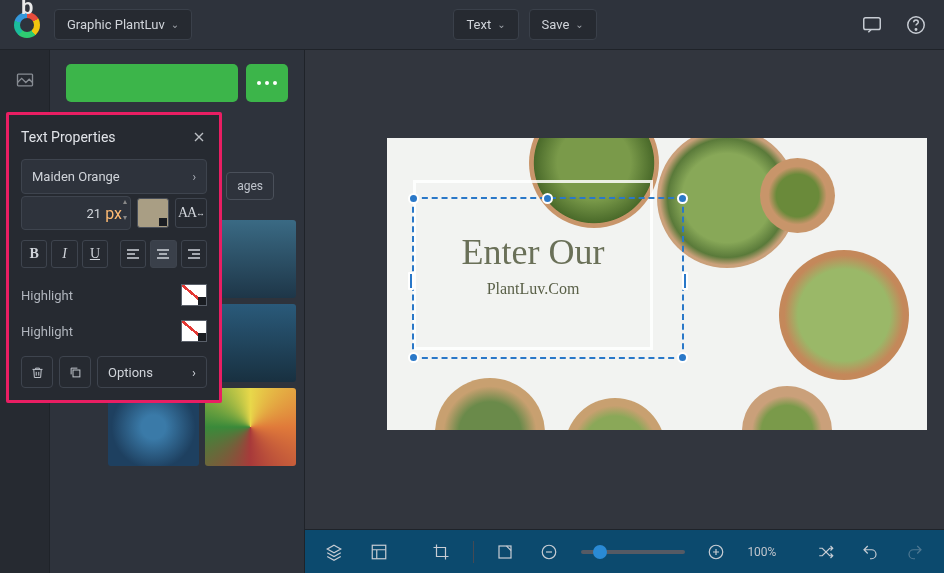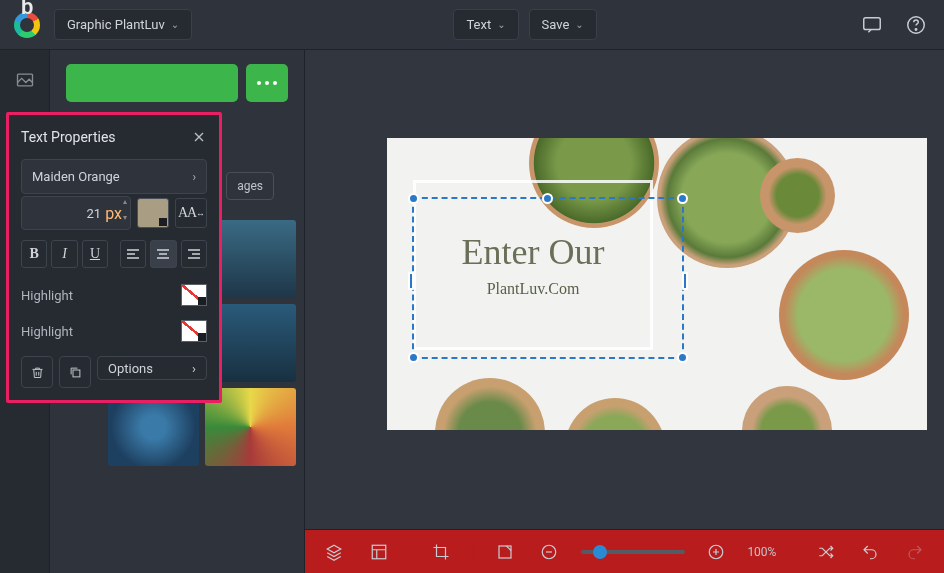--- a/index.html
+++ b/index.html
@@ -61,21 +61,21 @@
   .fmt-btn.under { text-decoration:underline; }
   .fmt-btn.ital { font-style:italic; }
 
   .prop-row { display:flex; justify-content:space-between; align-items:center; margin-bottom:14px; font-size:13px; color:#b0b5bd; }
   .diag-swatch { width:26px; height:22px; background:#fff; position:relative; border:1px solid #5a606a; }
   .diag-swatch::before { content:""; position:absolute; inset:0; background:linear-gradient(to top right, transparent 46%, #e53935 46%, #e53935 54%, transparent 54%); }
   .diag-swatch::after { content:""; position:absolute; right:0; bottom:0; width:8px; height:8px; background:#1a1d22; }
 
   .panel-footer { display:flex; gap:6px; }
   .sq-btn { width:32px; height:32px; border:1px solid #3e444e; border-radius:4px; display:flex; align-items:center; justify-content:center; color:#c0c5cc; cursor:pointer; }
-  .options-btn { flex:1; height:24px; border:1px solid #3e444e; border-radius:4px; display:flex; align-items:center; justify-content:space-between; padding:0 10px; color:#d0d4da; font-size:13px; cursor:pointer; }
+  .options-btn { flex:1; height:32px; border:1px solid #3e444e; border-radius:4px; display:flex; align-items:center; justify-content:space-between; padding:0 10px; color:#d0d4da; font-size:13px; cursor:pointer; }
 
   
   .canvas-area { flex:1; background:#32363e; position:relative; }
   .artboard { position:absolute; left:82px; top:88px; width:540px; height:292px; background:#f2f3f1; overflow:hidden; }
   .plant { position:absolute; border-radius:50%; }
   .pot1 { left:142px; top:-40px; width:130px; height:130px; background:radial-gradient(circle at 50% 50%, #7a9a4a 0 40%, #4a6a2a 65%, #c8956a 66%); }
   .pot2 { left:270px; top:-10px; width:140px; height:140px; background:radial-gradient(circle, #88a858 0 45%, #5a7a3a 60%, #caa07a 68%); }
   .pot3 { right:92px; top:20px; width:75px; height:75px; background:radial-gradient(circle, #6a8a3a 0 40%, #c8956a 55%); }
   .pot4 { right:18px; top:112px; width:130px; height:130px; background:radial-gradient(circle, #9ab868 0 50%, #c4885a 65%); }
   .pot5 { left:48px; top:240px; width:110px; height:110px; background:radial-gradient(circle, #6a8a4a 0 40%, #c8a070 60%); }
@@ -88,21 +88,21 @@
 
   .sel-box { position:absolute; left:-4px; top:14px; width:272px; height:162px; border:2px dashed #2a78c8; }
   .handle { position:absolute; width:11px; height:11px; background:#2a78c8; border:2px solid #fff; border-radius:50%; }
   .h-nw { left:-6px; top:-6px; } .h-ne { right:-6px; top:-6px; }
   .h-sw { left:-6px; bottom:-6px; } .h-se { right:-6px; bottom:-6px; }
   .h-n { left:50%; top:-6px; margin-left:-6px; } 
   .h-w { left:-6px; top:50%; margin-top:-6px; border-radius:1px; width:6px; height:18px; }
   .h-e { right:-6px; top:50%; margin-top:-6px; border-radius:1px; width:6px; height:18px; }
 
   
-  .bottombar { position:absolute; left:0; right:0; bottom:0; height:44px; background:#b91c1c; border-top:1px solid #1f2329; display:flex; align-items:center; padding:0 16px; gap:18px; }
+  .bottombar { position:absolute; left:0; right:0; bottom:0; height:44px; background:#0c4a6e; border-top:1px solid #1f2329; display:flex; align-items:center; padding:0 16px; gap:18px; }
   .bottombar .spacer { flex:1; }
   .zoom-slider { width:110px; height:4px; background:#555a64; border-radius:2px; position:relative; }
   .zoom-slider .thumb { position:absolute; left:12px; top:-5px; width:14px; height:14px; background:#2a8ad4; border-radius:50%; }
   .zoom-label { font-size:12px; color:#c0c5cc; }
 
   svg { display:block; }
 </style>
 </head>
 <body>
 

